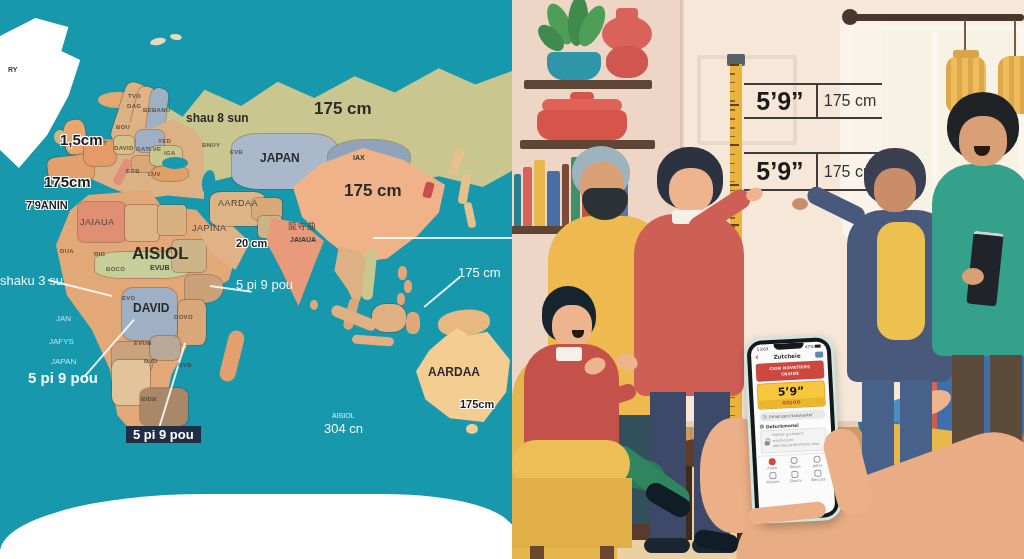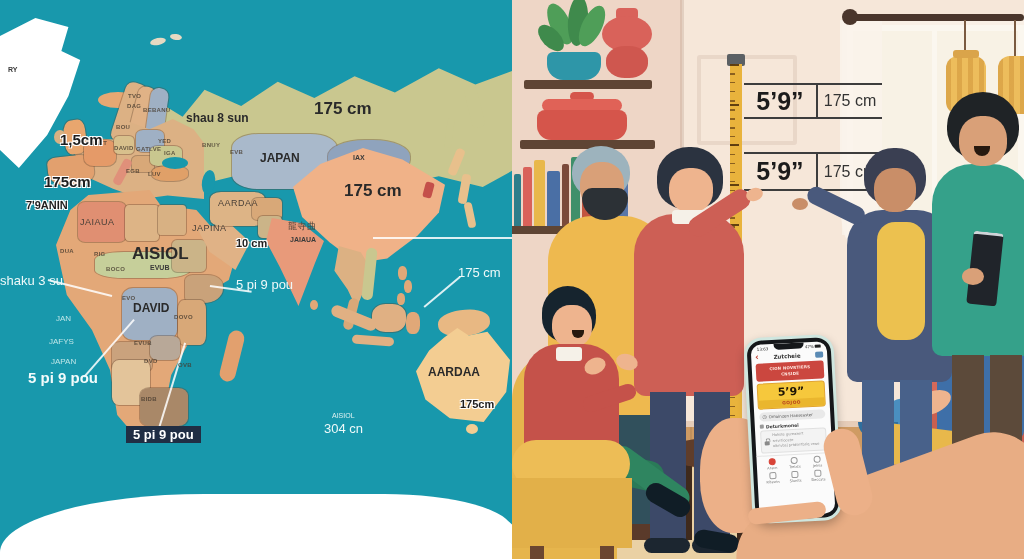--- a/index.html
+++ b/index.html
@@ -177,21 +177,21 @@
         <span class="ml dark-md" style="left: 186px; top: 112px;">shau 8 sun</span>
         <span class="ml dark-lg" style="left: 314px; top: 100px;">175 cm</span>
         <span class="ml outline-md" style="left: 60px; top: 132px;">1,5cm</span>
         <span class="ml outline-md" style="left: 44px; top: 174px;">175cm</span>
         <span class="ml outline-sm" style="left: 26px; top: 200px;">7'9ANIN</span>
         <span class="ml dark-sm" style="left: 80px; top: 218px;">JAIAUA</span>
         <span class="ml dark-lg" style="left: 132px; top: 245px;">AISIOL</span>
         <span class="ml micro-dark" style="left: 150px; top: 264px;">EVUB</span>
         <span class="ml dark-sm" style="left: 192px; top: 224px;">JAPINA</span>
         <span class="ml dark-sm" style="left: 218px; top: 199px;">AARDAA</span>
-        <span class="ml outline-sm" style="left: 236px; top: 238px;">10 cm</span>
+        <span class="ml outline-sm" style="left: 236px; top: 238px;">20 cm</span>
         <span class="ml dark-sm" style="left: 288px; top: 222px;">龍寺曲</span>
         <span class="ml micro-dark" style="left: 290px; top: 236px;">JAIAUA</span>
         <span class="ml dark-md" style="left: 260px; top: 152px;">JAPAN</span>
         <span class="ml micro-dark" style="left: 353px; top: 154px;">IAX</span>
         <span class="ml dark-lg" style="left: 344px; top: 182px;">175 cm</span>
         <span class="ml wh-md" style="left: 458px; top: 266px;">175 cm</span>
         <span class="ml wh-md" style="left: 236px; top: 278px;">5 pi 9 pou</span>
         <span class="ml wh-md" style="left: 0px; top: 274px;">shaku 3 su</span>
         <span class="ml micro-ocean" style="left: 56px; top: 315px;">JAN</span>
         <span class="ml micro-ocean" style="left: 49px; top: 338px;">JAFYS</span>

